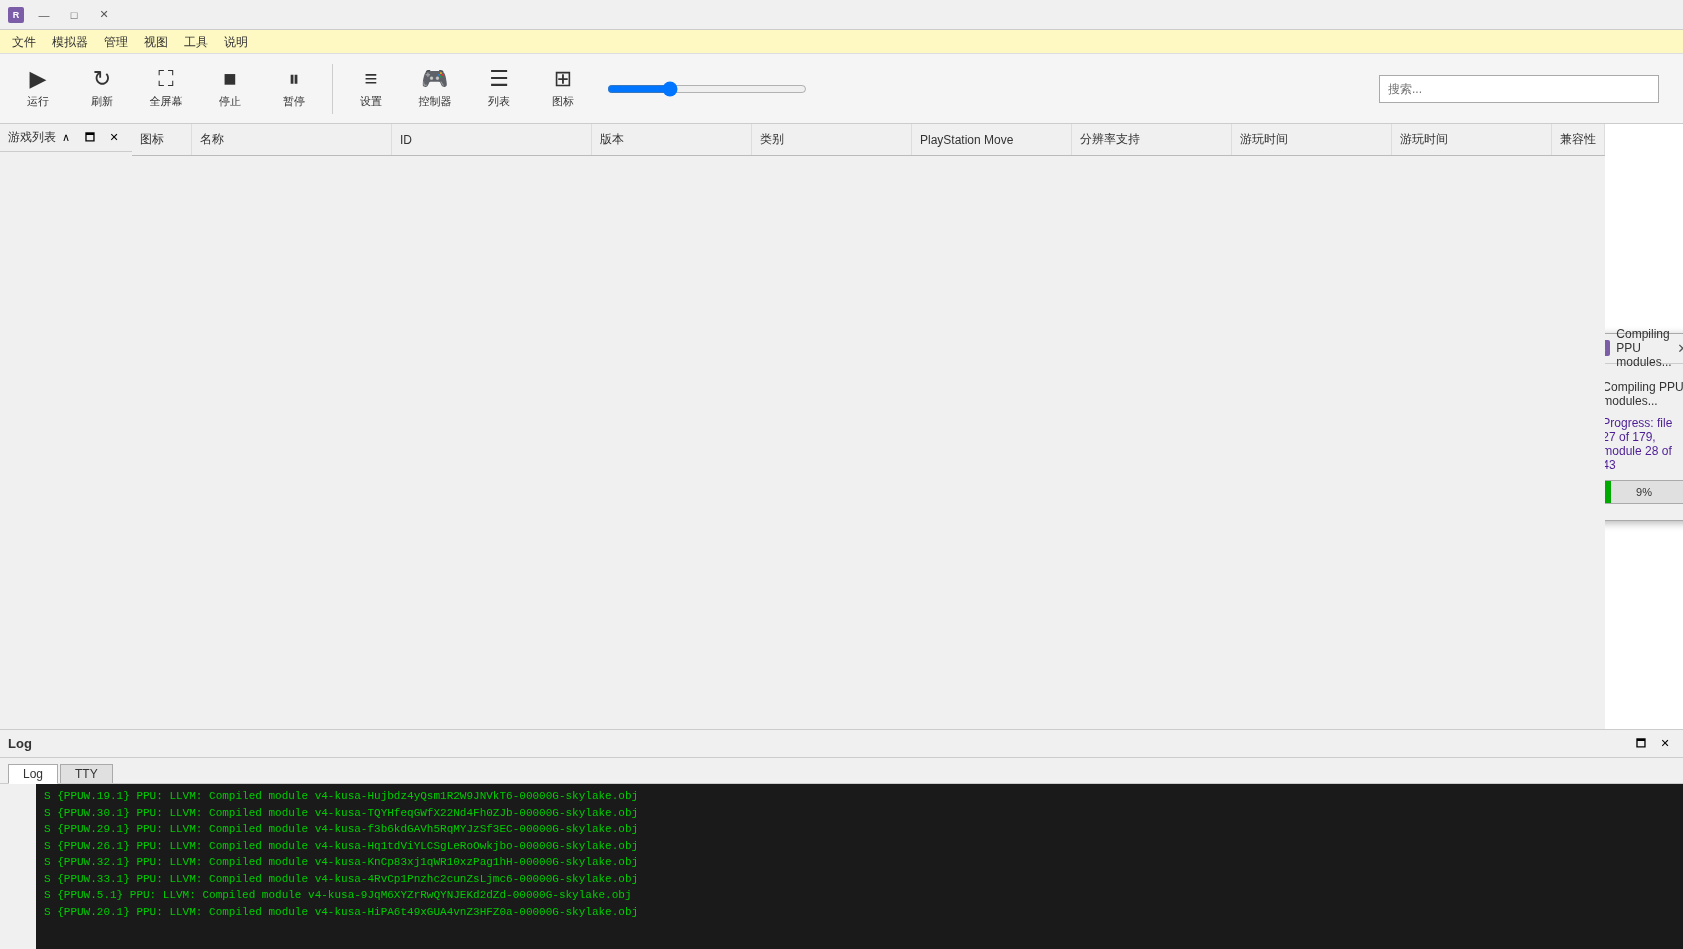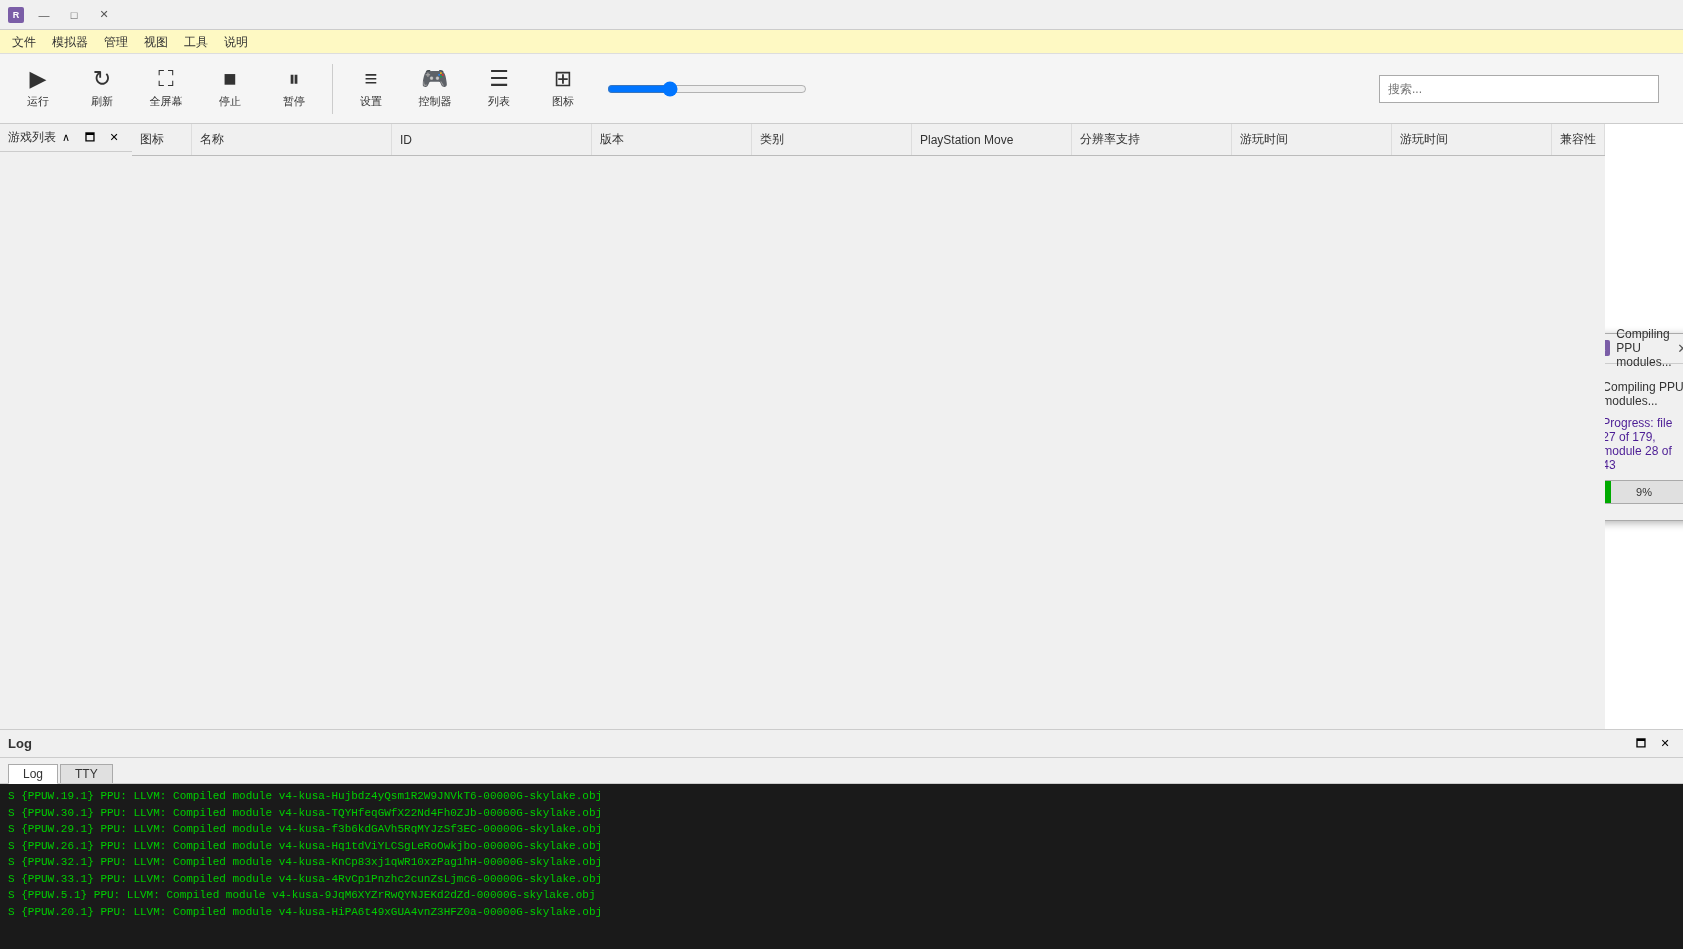--- a/index.html
+++ b/index.html
@@ -358,20 +358,21 @@
     }
 
     #log-body {
       flex: 1;
       background: #1a1a1a;
       overflow-y: auto;
       padding: 4px 8px;
       font-family: "Courier New", monospace;
       font-size: 11px;
       color: #00cc00;
+      margin-left: 36px;
     }
     #log-body .log-line {
       white-space: nowrap;
       line-height: 1.5;
     }
 
     
     #log-body::-webkit-scrollbar { width: 14px; }
     #log-body::-webkit-scrollbar-track { background: #2a2a2a; }
     #log-body::-webkit-scrollbar-thumb { background: #555; }

